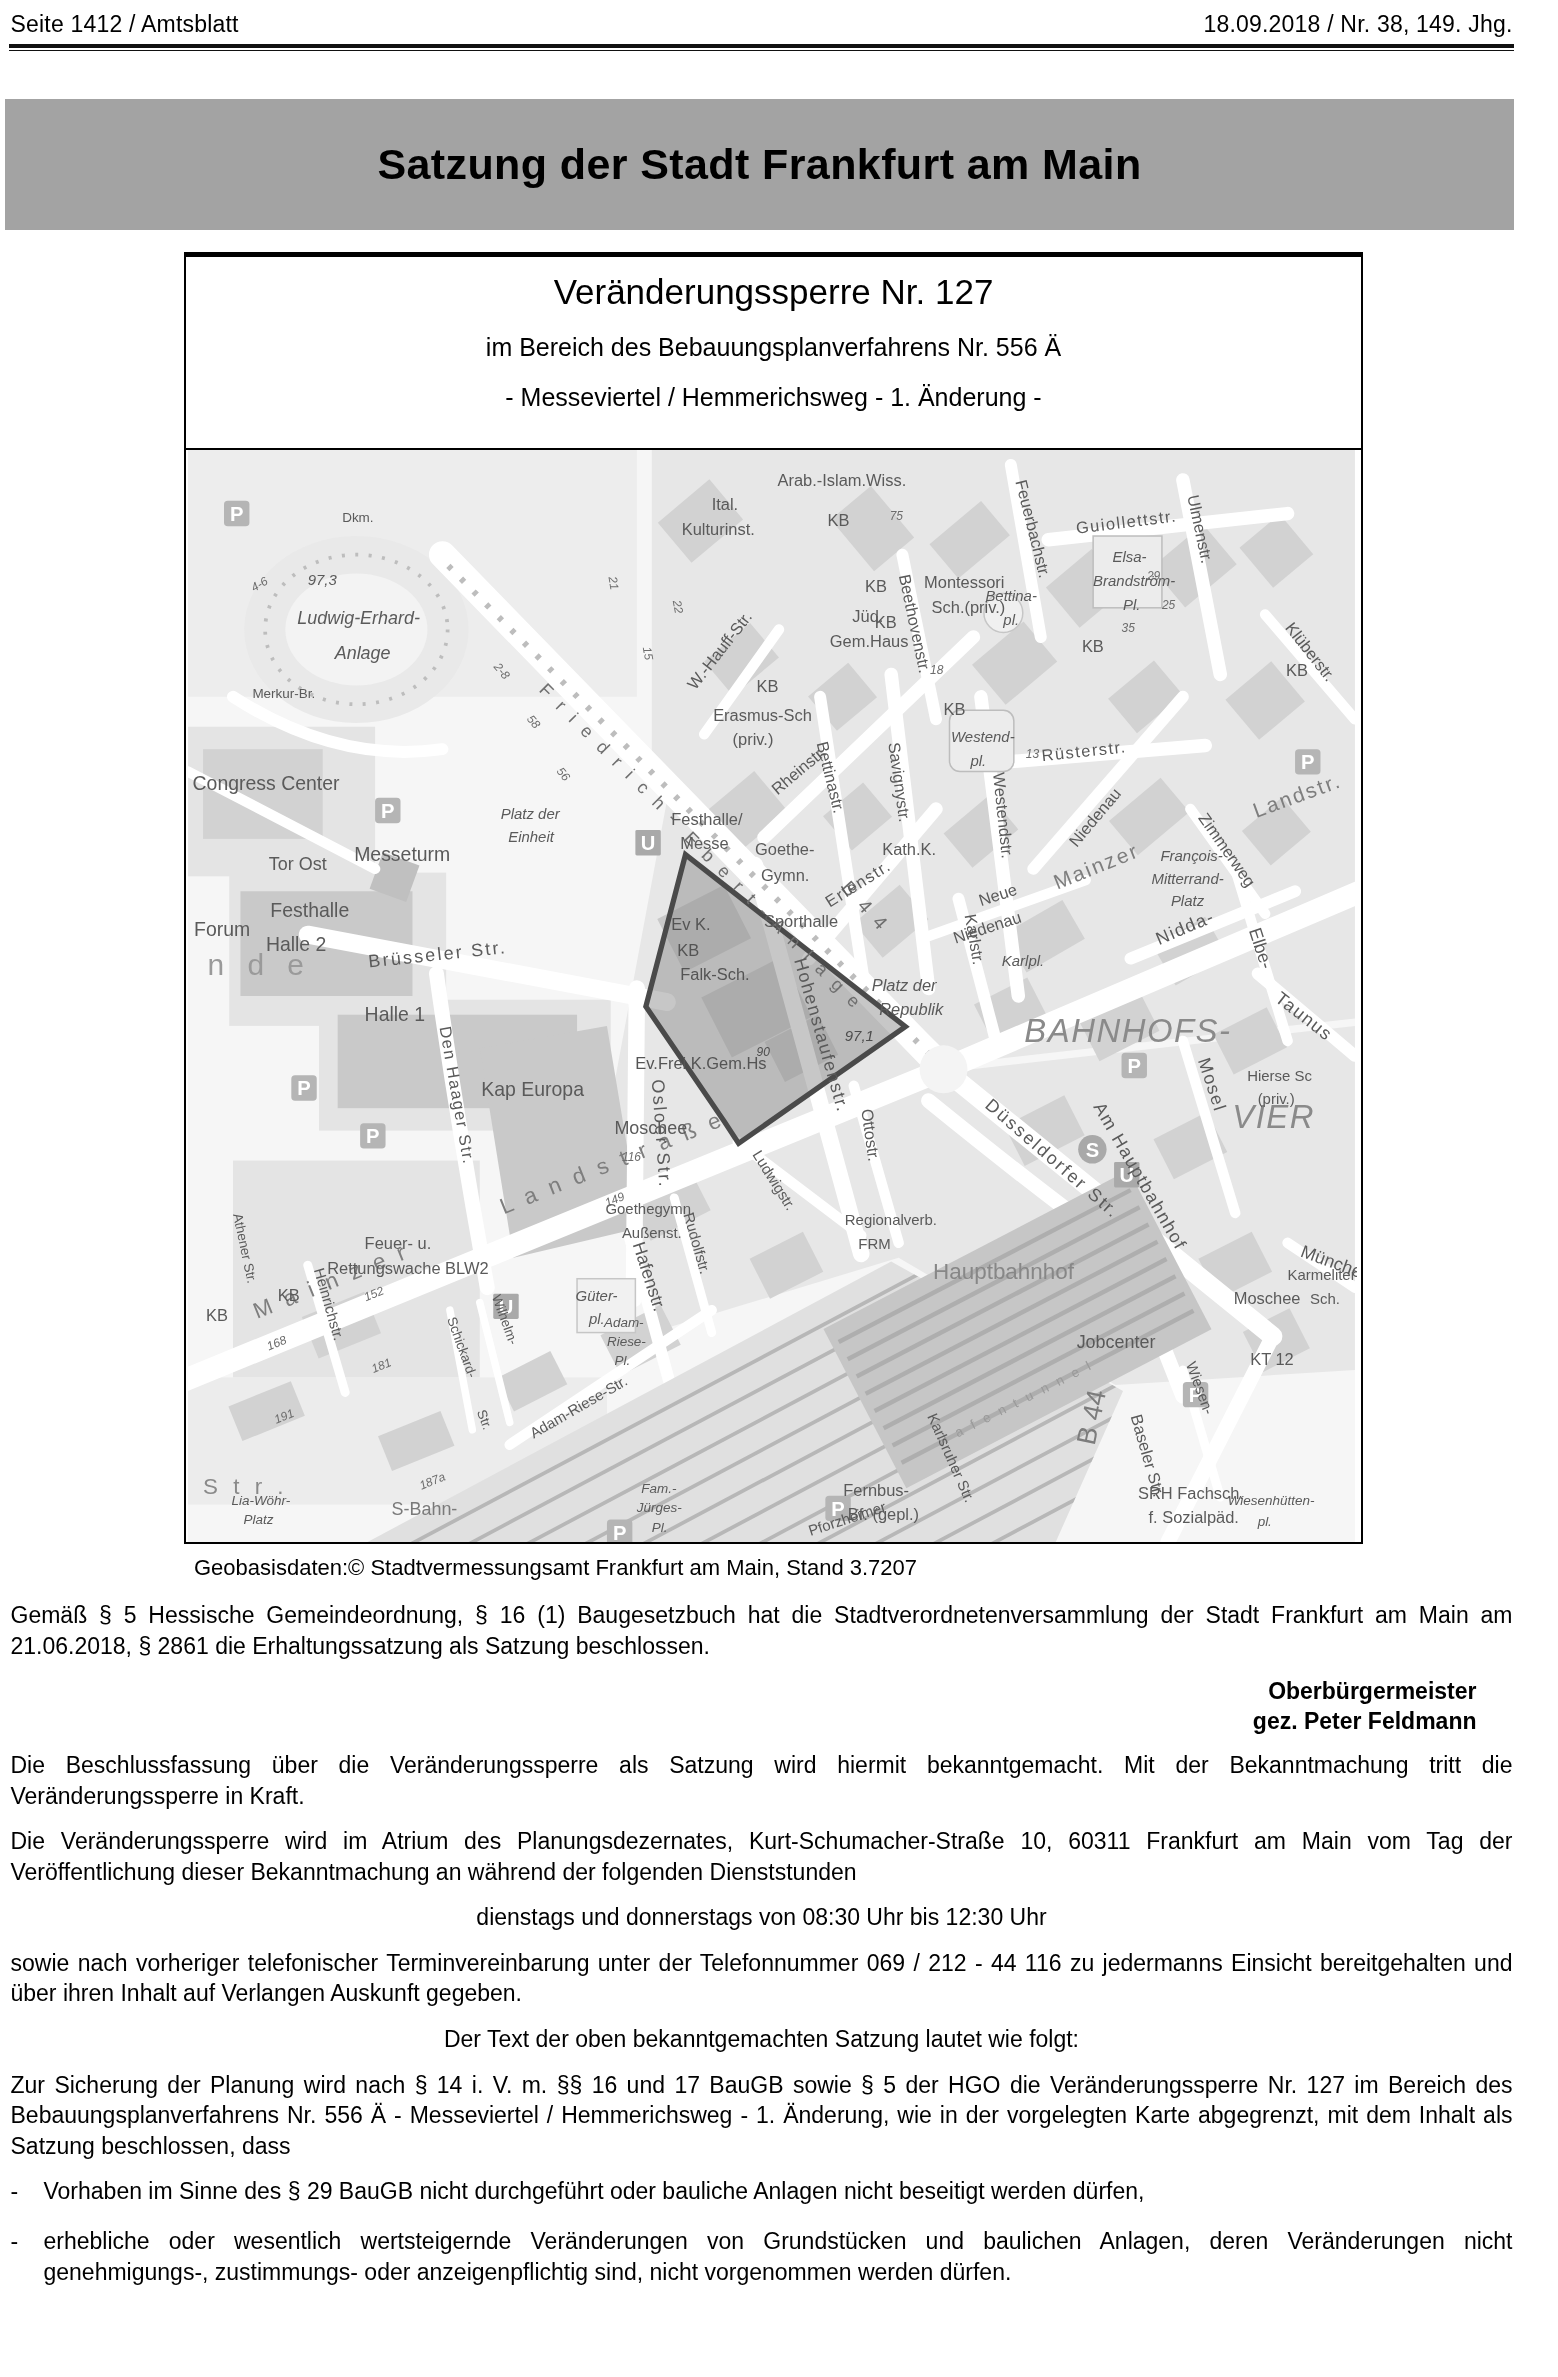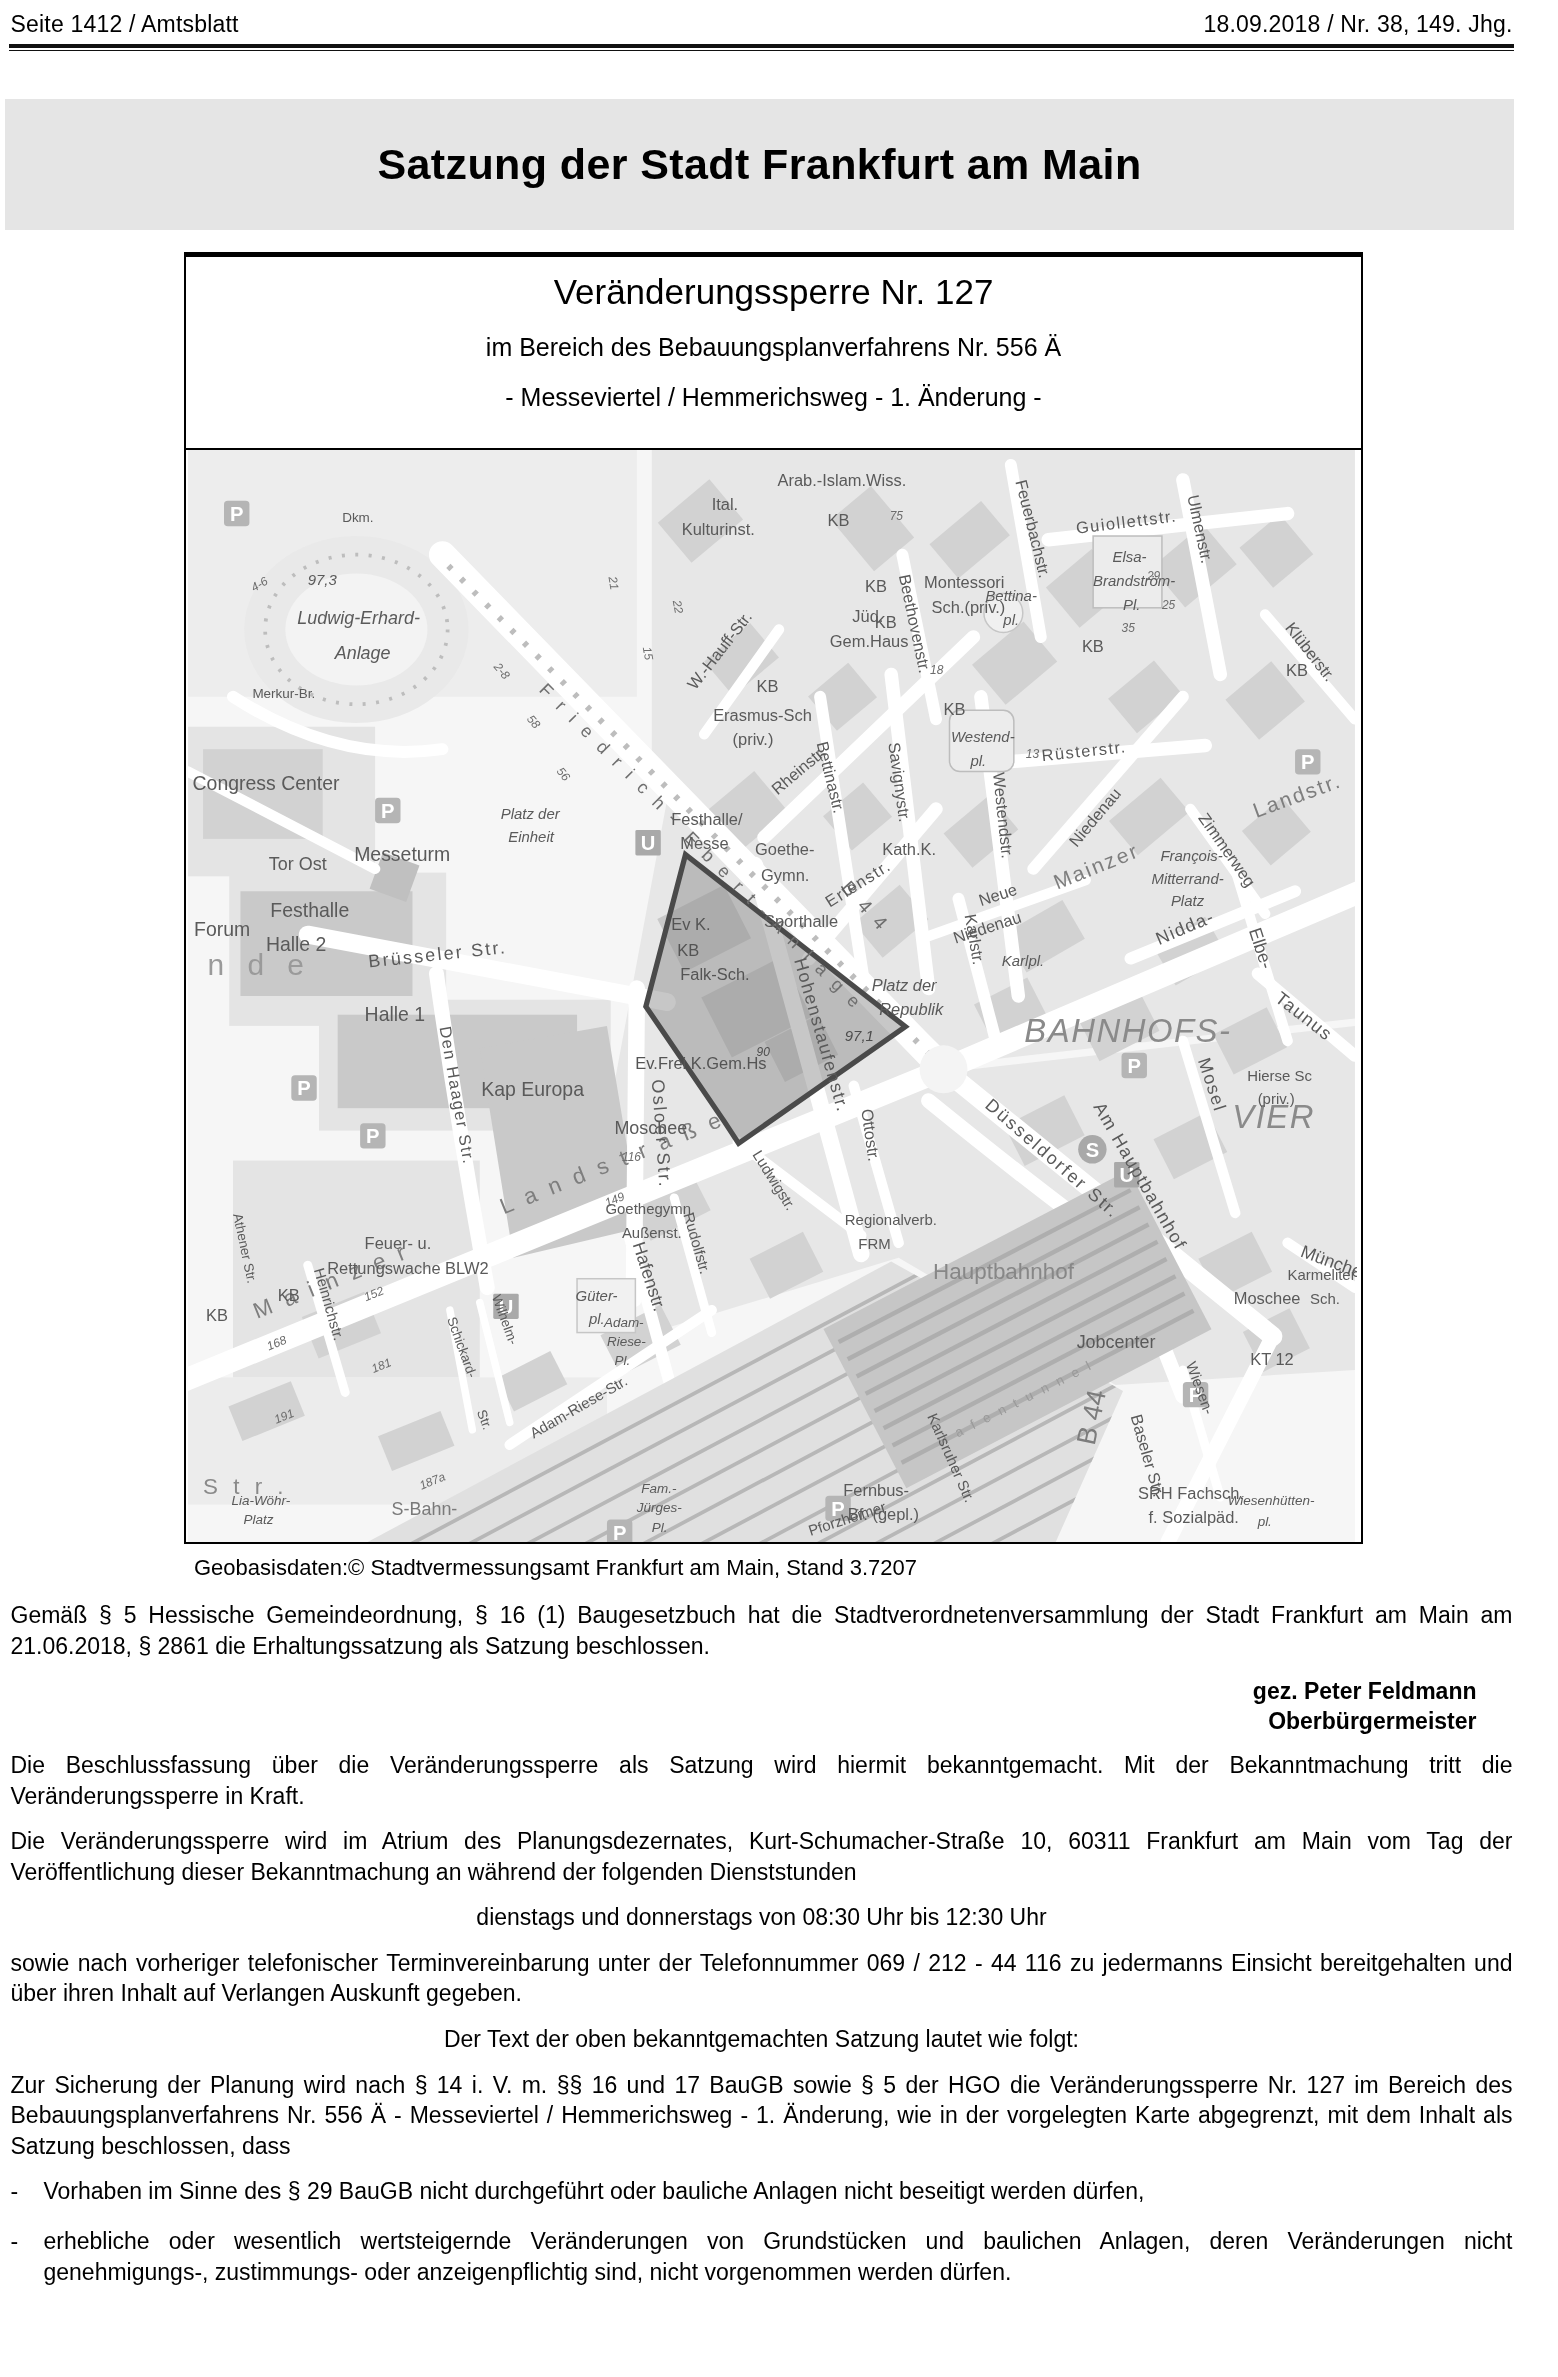--- a/index.html
+++ b/index.html
@@ -3,21 +3,21 @@
 <meta charset="utf-8">
 <style>
   html,body{margin:0;padding:0;background:#fff;color:#000;}
   body{width:1558px;font-family:"Liberation Sans",sans-serif;-webkit-font-smoothing:antialiased;}
   .page{position:relative;width:1523px;height:2377px;overflow:hidden;background:#fff;}
   
   .hdr{display:flex;justify-content:space-between;align-items:flex-end;padding:10.5px 10.5px 6px 10.5px;font-size:23px;letter-spacing:0.2px;}
   .hdr-rule{margin:0 9px;border-top:4.5px solid #111;}
   .hdr-rule2{margin:2.3px 9px 0 9px;border-top:1.5px solid #111;}
   
-  .banner{margin:48px 9px 0 5px;height:131px;background:#e5e5e5;display:flex;align-items:center;justify-content:center;}
+  .banner{margin:48px 9px 0 5px;height:131px;background:#a3a3a3;display:flex;align-items:center;justify-content:center;}
   .banner h1{margin:0;font-size:43px;font-weight:bold;letter-spacing:0.4px;}
   
   .map-wrap{margin:22.6px auto 0 184px;width:1175px;border:2.3px solid #000;border-top-width:5.3px;background:#fff;}
   .map-title{text-align:center;padding:10.5px 7.5px 15px 7.5px;border-bottom:2.3px solid #000;}
   .map-title .l1{font-size:35px;margin:4.5px 0 7.5px 0;}
   .map-title .l2,.map-title .l3{font-size:25px;margin:21px 0;}
   .map-frame{display:block;width:1171px;height:1092px;}
   svg text{font-family:"Liberation Sans",sans-serif;}
   .map-caption{margin:10.5px 0 0 194px;font-size:22px;}
   
@@ -428,22 +428,22 @@
           <text x="312" y="1390" font-size="16" fill="#6c6c6c" transform="rotate(-22 312 1390)" font-style="italic">187a</text>
         </g>
     </svg>
   </div>
 
   <div class="map-caption">Geobasisdaten:© Stadtvermessungsamt Frankfurt am Main, Stand 3.7207</div>
 
   <div class="doc">
     <p>Gemäß § 5 Hessische Gemeindeordnung, § 16 (1) Baugesetzbuch hat die Stadtverordnetenversammlung der Stadt Frankfurt am Main am 21.06.2018, § 2861 die Erhaltungssatzung als Satzung beschlossen.</p>
     <div class="sig">
+      <div>Oberbürgermeister</div>
       <div>gez. Peter Feldmann</div>
-      <div>Oberbürgermeister</div>
     </div>
     <p>Die Beschlussfassung über die Veränderungssperre als Satzung wird hiermit bekanntgemacht. Mit der Bekanntmachung tritt die Veränderungssperre in Kraft.</p>
     <p>Die Veränderungssperre wird im Atrium des Planungsdezernates, Kurt-Schumacher-Straße 10, 60311 Frankfurt am Main vom Tag der Veröffentlichung dieser Bekanntmachung an während der folgenden Dienststunden</p>
     <p class="nj">dienstags und donnerstags von 08:30 Uhr bis 12:30 Uhr</p>
     <p>sowie nach vorheriger telefonischer Terminvereinbarung unter der Telefonnummer 069 / 212 - 44 116 zu jedermanns Einsicht bereitgehalten und über ihren Inhalt auf Verlangen Auskunft gegeben.</p>
     <p class="nj">Der Text der oben bekanntgemachten Satzung lautet wie folgt:</p>
     <p>Zur Sicherung der Planung wird nach § 14 i. V. m. §§ 16 und 17 BauGB sowie § 5 der HGO die Veränderungssperre Nr. 127 im Bereich des Bebauungsplanverfahrens Nr. 556 Ä - Messeviertel / Hemmerichsweg - 1. Änderung, wie in der vorgelegten Karte abgegrenzt, mit dem Inhalt als Satzung beschlossen, dass</p>
     <div class="bullet">
       <div class="dash">-</div>
       <div class="btxt">Vorhaben im Sinne des § 29 BauGB nicht durchgeführt oder bauliche Anlagen nicht beseitigt werden dürfen,</div>

